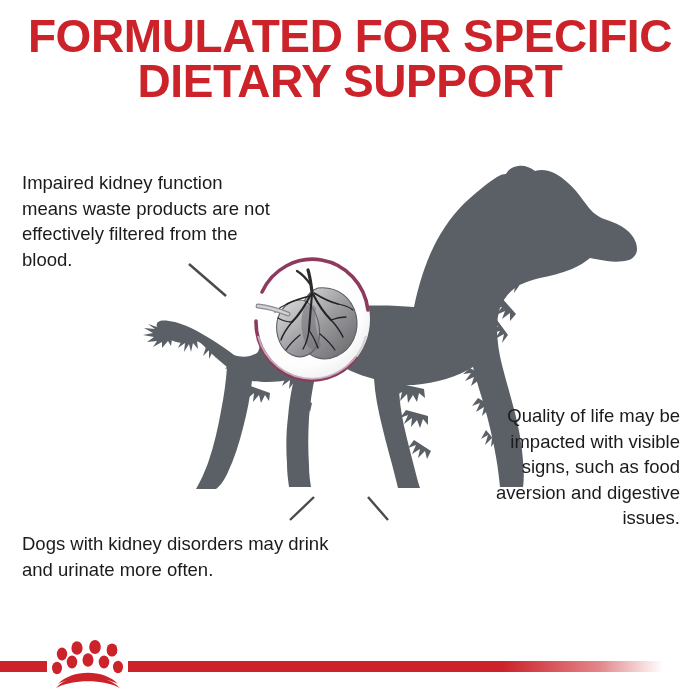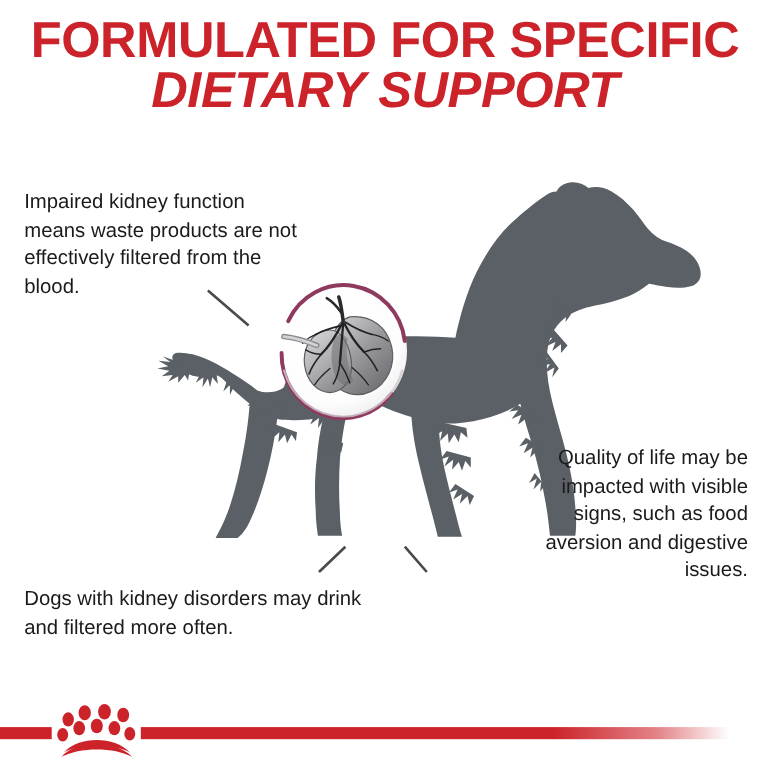--- a/index.html
+++ b/index.html
@@ -17,21 +17,21 @@
     position:absolute;
     left:0; right:0; top:14px;
     text-align:center;
     color:#CC2229;
     font-weight:bold;
     font-size:46px;
     line-height:45px;
     letter-spacing:-0.4px;
     font-family:"Liberation Sans", sans-serif;
   }
-  .title .l2{display:block;font-style:italic;}
+  .title .l2{display:block;}
 
   
   .callout{
     position:absolute;
     color:#1b1b1b;
     font-size:18.5px;
     line-height:25.5px;
     font-family:"Liberation Sans", sans-serif;
     white-space:pre-line;
   }
@@ -287,15 +287,15 @@
         <path d="M 58,684 C 72,669 104,669 118,684
                  C 104,676 72,676 58,684 Z" fill="#CC2229"></path>
       </g>
     </g>
   </svg>
 
   <div class="callout" id="txt-quality">Quality of life may be impacted with visible signs, such as food aversion and digestive issues.</div>
 
   <div class="callout" id="txt-kidney">Impaired kidney function means waste products are not effectively filtered from the blood.</div>
 
-  <div class="callout" id="txt-drink">Dogs with kidney disorders may drink and filtered more often.</div>
+  <div class="callout" id="txt-drink">Dogs with kidney disorders may drink and urinate more often.</div>
 
 </div>
 
 </body></html>

